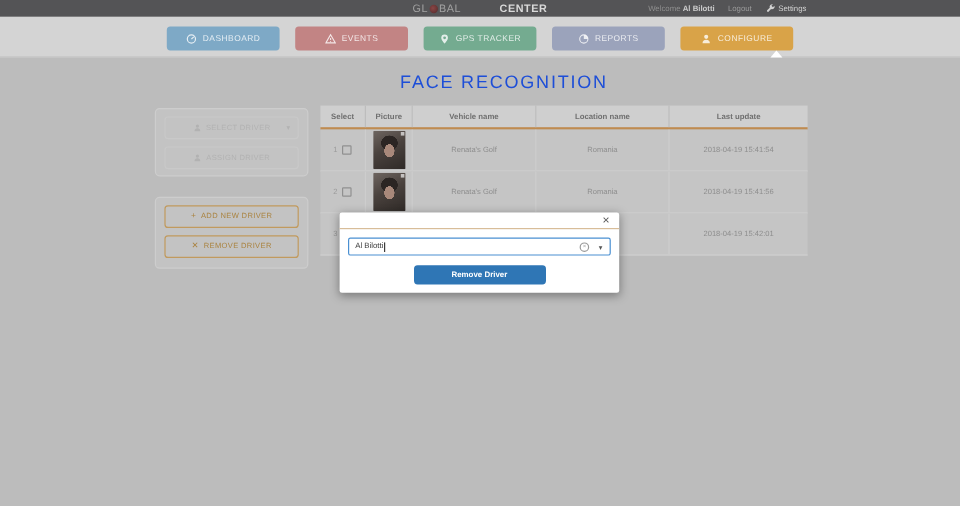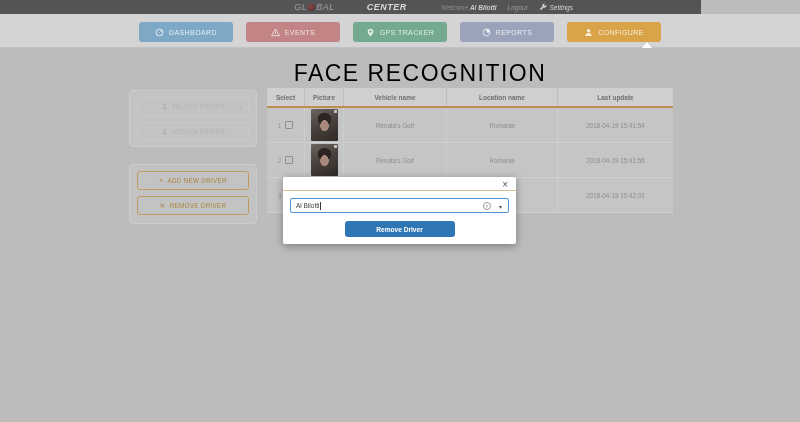--- a/index.html
+++ b/index.html
@@ -1,20 +1,20 @@
 <!DOCTYPE html>
 <html><head>
 <meta charset="utf-8">
 <style>
   * { margin:0; padding:0; box-sizing:border-box; }
   html,body { width:800px; height:422px; overflow:hidden; }
   body { font-family:"Liberation Sans","DejaVu Sans",sans-serif; background:#bcbcbc; position:relative; }
 
   
-  .topbar { position:absolute; left:0; top:0; width:701px; height:14px; background:#545456;font-style:italic; }
+  .topbar { position:absolute; left:0; top:0; width:800px; height:14px; background:#545456; }
   .logo { position:absolute; left:0; right:0; top:0; height:14px; display:flex; align-items:center; justify-content:center; font-size:9px; letter-spacing:.5px; }
   .logo .lt { color:#a2a2a2; font-weight:400; }
   .logo .o-dot { display:inline-block; width:7px; height:7px; border-radius:50%; background:radial-gradient(circle at 40% 40%, #8a4646 0%, #5c2f2f 80%); margin:0 1px; }
   .logo .bold { color:#d9d9d9; font-weight:bold;margin-left:32px; }
   .topbar-right { position:absolute; right:128px; top:0; height:14px; display:flex; align-items:center; gap:11px; font-size:6.5px; }
   .welcome { color:#8f8f8f; }
   .welcome b { color:#cdcdcd; font-weight:bold; }
   .logout { color:#9b9b9b; cursor:pointer; }
   .settings { color:#d2d2d2; display:flex; align-items:center; gap:3px; cursor:pointer; }
 
@@ -24,21 +24,21 @@
   .nav-btn { width:94px; height:20px; border-radius:3px; display:flex; align-items:center; justify-content:center; gap:5px; color:rgba(255,255,255,.8); font-size:7px; letter-spacing:.4px; cursor:pointer; position:relative; }
   .nav-dashboard { background:#7ea9c6; }
   .nav-events { background:#c28484; }
   .nav-gps { background:#74ab90; }
   .nav-reports { background:#9ba3bb; }
   .nav-configure { background:#d9a348; }
   .nav-btn svg { flex:0 0 auto; }
   .notch { position:absolute; bottom:-6px; right:9px; width:0; height:0; border-left:5px solid transparent; border-right:5px solid transparent; border-bottom:6px solid #ffffff; }
 
   
-  .page-title { position:absolute; left:0; right:0; top:60px; text-align:center; font-size:23px; color:#000000; letter-spacing:1.5px;padding-left:40px; }
+  .page-title { position:absolute; left:0; right:0; top:60px; text-align:center; font-size:15px; color:#1d4ed8; letter-spacing:1.5px;padding-left:40px; }
 
   
   .panel { position:absolute; left:129px; width:128px; background:#c3c3c3; border:1px solid #cdcdcd; border-radius:4px; padding:6px 7px; }
   .panel-1 { top:90px; height:57px; }
   .panel-2 { top:164px; height:60px; }
   .pbtn { height:19px; border-radius:3px; display:flex; align-items:center; justify-content:center; gap:4px; font-size:6.3px; letter-spacing:.3px; cursor:pointer; position:relative; }
   .pbtn + .pbtn { margin-top:6px; }
   .pbtn-faint { border:1px solid #c9c9c9; color:#b2b2b2; }
   .pbtn-faint .caret { position:absolute; right:6px; color:#b2b2b2; font-size:6px; }
   .pbtn-orange { border:1px solid #c19a5e; color:#aa8340; }

